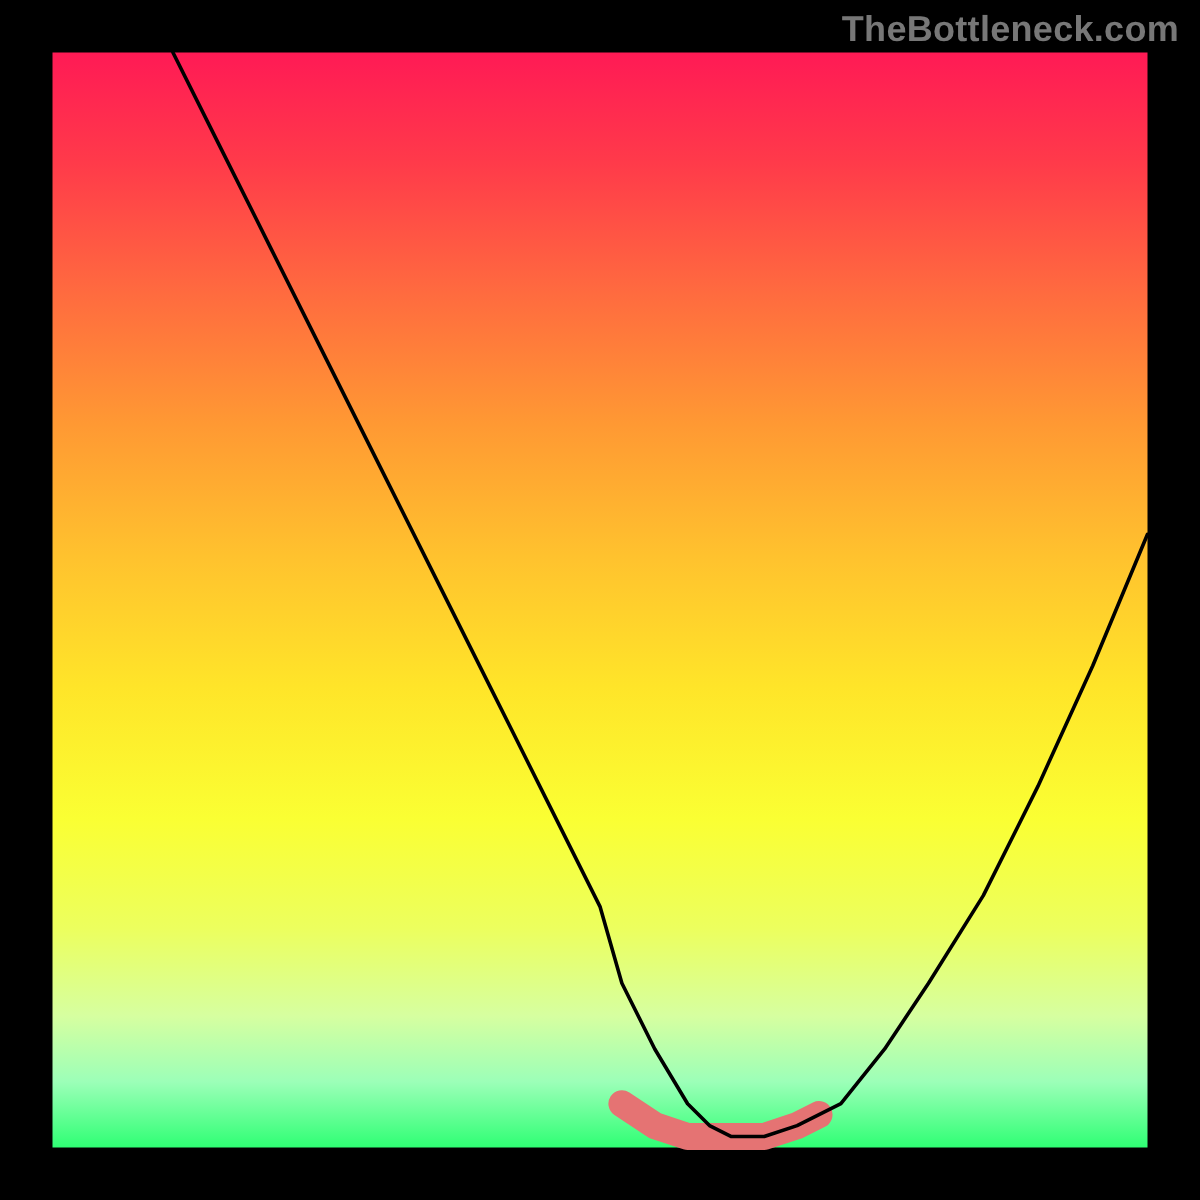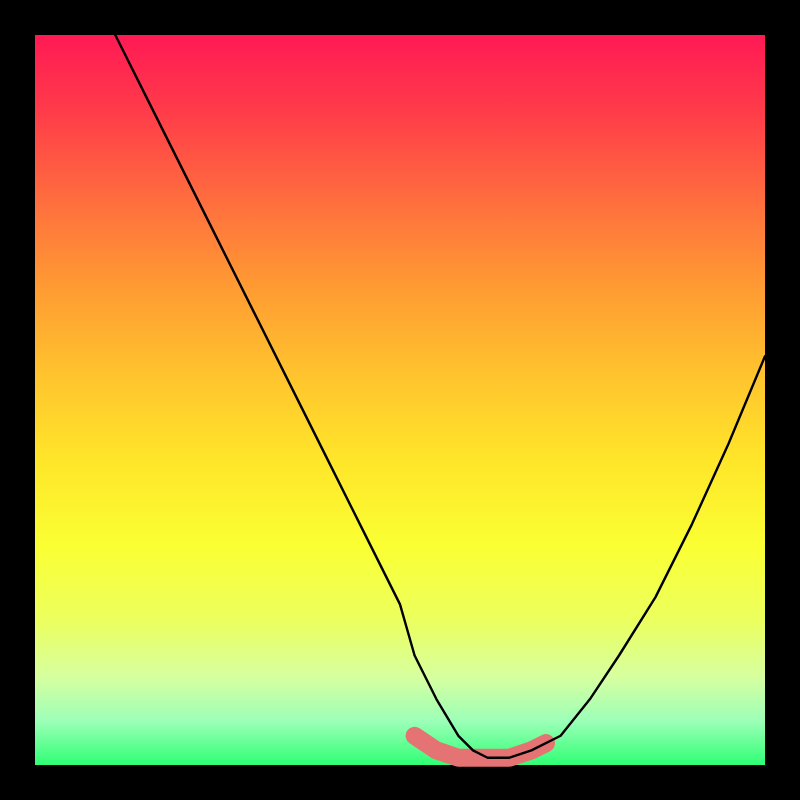--- a/index.html
+++ b/index.html
@@ -62,13 +62,14 @@
   <div class="plot-area">
     <svg class="curve" viewBox="0 0 730 730" preserveAspectRatio="none">
       <g>
         <path id="band-path" fill="none" stroke="#e57373" stroke-width="18" stroke-linecap="round" stroke-linejoin="round" d="M379.60 700.80 L401.50 715.40 L423.40 722.70 L438.00 722.70 L452.60 722.70 L474.50 722.70 L496.40 715.40 L511.00 708.10"></path>
       </g>
       <g>
         <path id="curve-path" fill="none" stroke="#000000" stroke-width="2.4" stroke-linecap="round" stroke-linejoin="round" d="M80.30 0.00 L109.50 58.40 L146.00 131.40 L182.50 204.40 L219.00 277.40 L255.50 350.40 L292.00 423.40 L328.50 496.40 L365.00 569.40 L379.60 620.50 L401.50 664.30 L423.40 700.80 L438.00 715.40 L452.60 722.70 L474.50 722.70 L496.40 715.40 L525.60 700.80 L554.80 664.30 L584.00 620.50 L620.50 562.10 L657.00 489.10 L693.50 408.80 L730.00 321.20"></path>
       </g>
     </svg>
   </div>
+  <div class="watermark">TheBottleneck.com</div>
 </div>
 
 </body></html>

